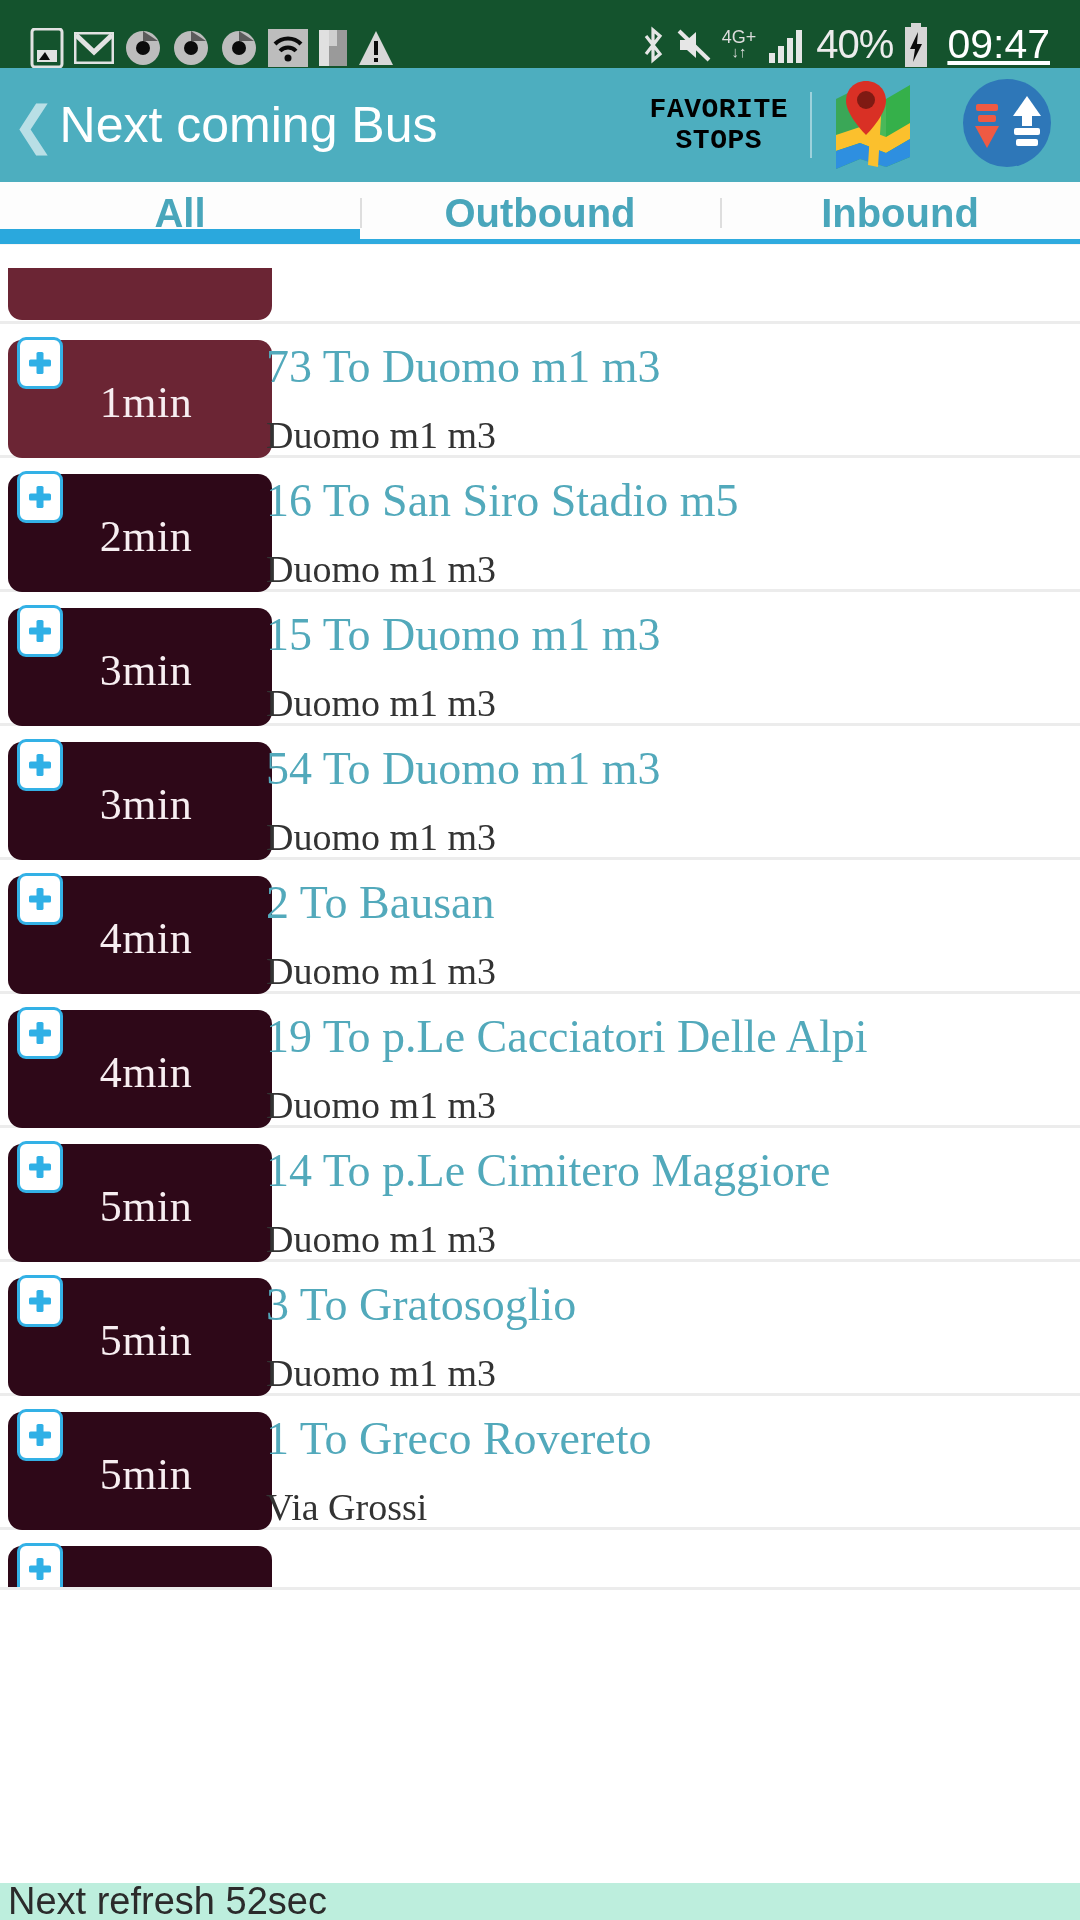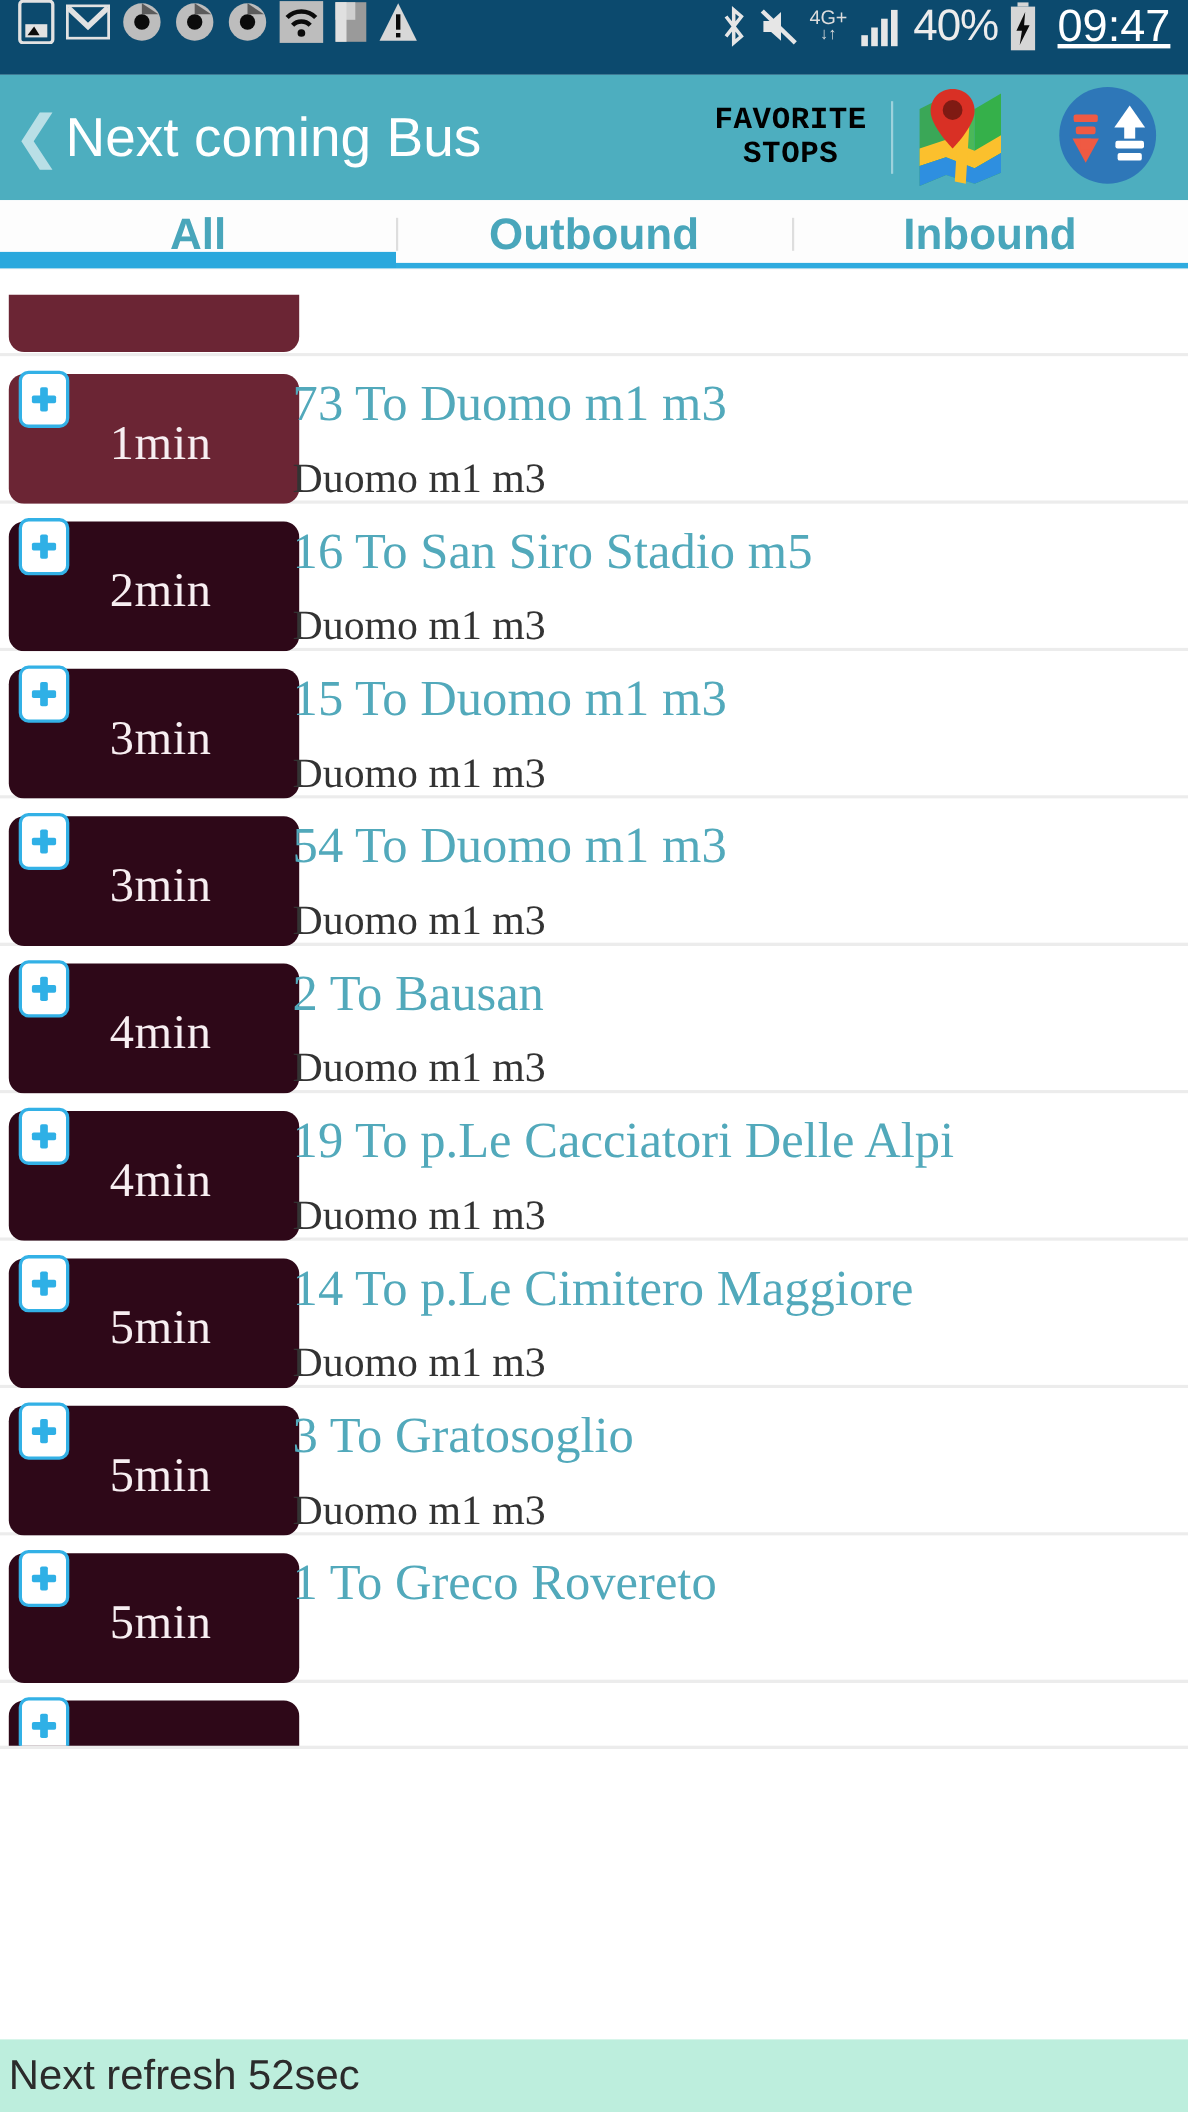--- a/index.html
+++ b/index.html
@@ -7,22 +7,22 @@
     width:1080px; height:1920px;
     background:#ffffff;
     font-family:"Liberation Sans", sans-serif;
     overflow:hidden;
   }
   #screen { position:relative; width:1080px; height:1920px; overflow:hidden; background:#fff; }
 
   
   .statusbar {
     position:absolute; top:0; left:0; width:1080px; height:68px;
-    background:#0c4a6e; display:flex; align-items:flex-start;
-    padding:0 16px; color:#e8e8e8;
+    background:#14532d; display:flex; align-items:flex-end;
+    padding:0 30px; color:#e8e8e8;
   }
   .sb-left { display:flex; align-items:center; gap:10px; flex:1; }
   .sb-right { display:flex; align-items:center; gap:10px; }
   .sb-ico { display:inline-flex; align-items:center; justify-content:center; }
   .sb-ico svg { display:block; }
   .sb-batt-pct {
     font-size:40px; font-weight:400; letter-spacing:-1px; color:#ececec;
     font-family:"Liberation Sans", sans-serif;
   }
   .sb-clock {
@@ -112,21 +112,21 @@
   }
   .route-sub {
     color:#333333; font-size:38px; line-height:1.22; margin-top:18px;
     font-family:"Liberation Serif", serif; white-space:nowrap;
   }
   .row.partial-bottom { height:60px; overflow:hidden; }
   .row.partial-bottom .badge { top:16px; }
 
   
   .footer {
-    position:absolute; left:0; bottom:0; width:1080px; height:66px;
+    position:absolute; left:0; bottom:0; width:1080px; height:37px;
     background:#bdeedd; display:flex; align-items:center;
   }
   .footer-text {
     color:#2b2b2b; font-size:38px; padding-left:8px;
     font-family:"Liberation Sans", sans-serif;
   }
 </style>
 </head>
 <body>
 
@@ -447,20 +447,21 @@
           <span>
             <svg width="30" height="30" viewBox="0 0 30 30">
                 <rect x="11.5" y="4" width="7" height="22" rx="1.6" fill="#2fb0e6"></rect>
                 <rect x="4" y="11.5" width="22" height="7" rx="1.6" fill="#2fb0e6"></rect>
               </svg>
           </span>
         </div>
       </div>
       <div class="row-text">
         <div class="route-title">1 To Greco Rovereto</div>
+        <div class="route-sub">Via Grossi</div>
       </div>
     </div>
 
     <div class="row partial-bottom">
       <div class="badge">
         <div class="plus-btn">
           <span>
             <svg width="30" height="30" viewBox="0 0 30 30">
                 <rect x="11.5" y="4" width="7" height="22" rx="1.6" fill="#2fb0e6"></rect>
                 <rect x="4" y="11.5" width="22" height="7" rx="1.6" fill="#2fb0e6"></rect>

